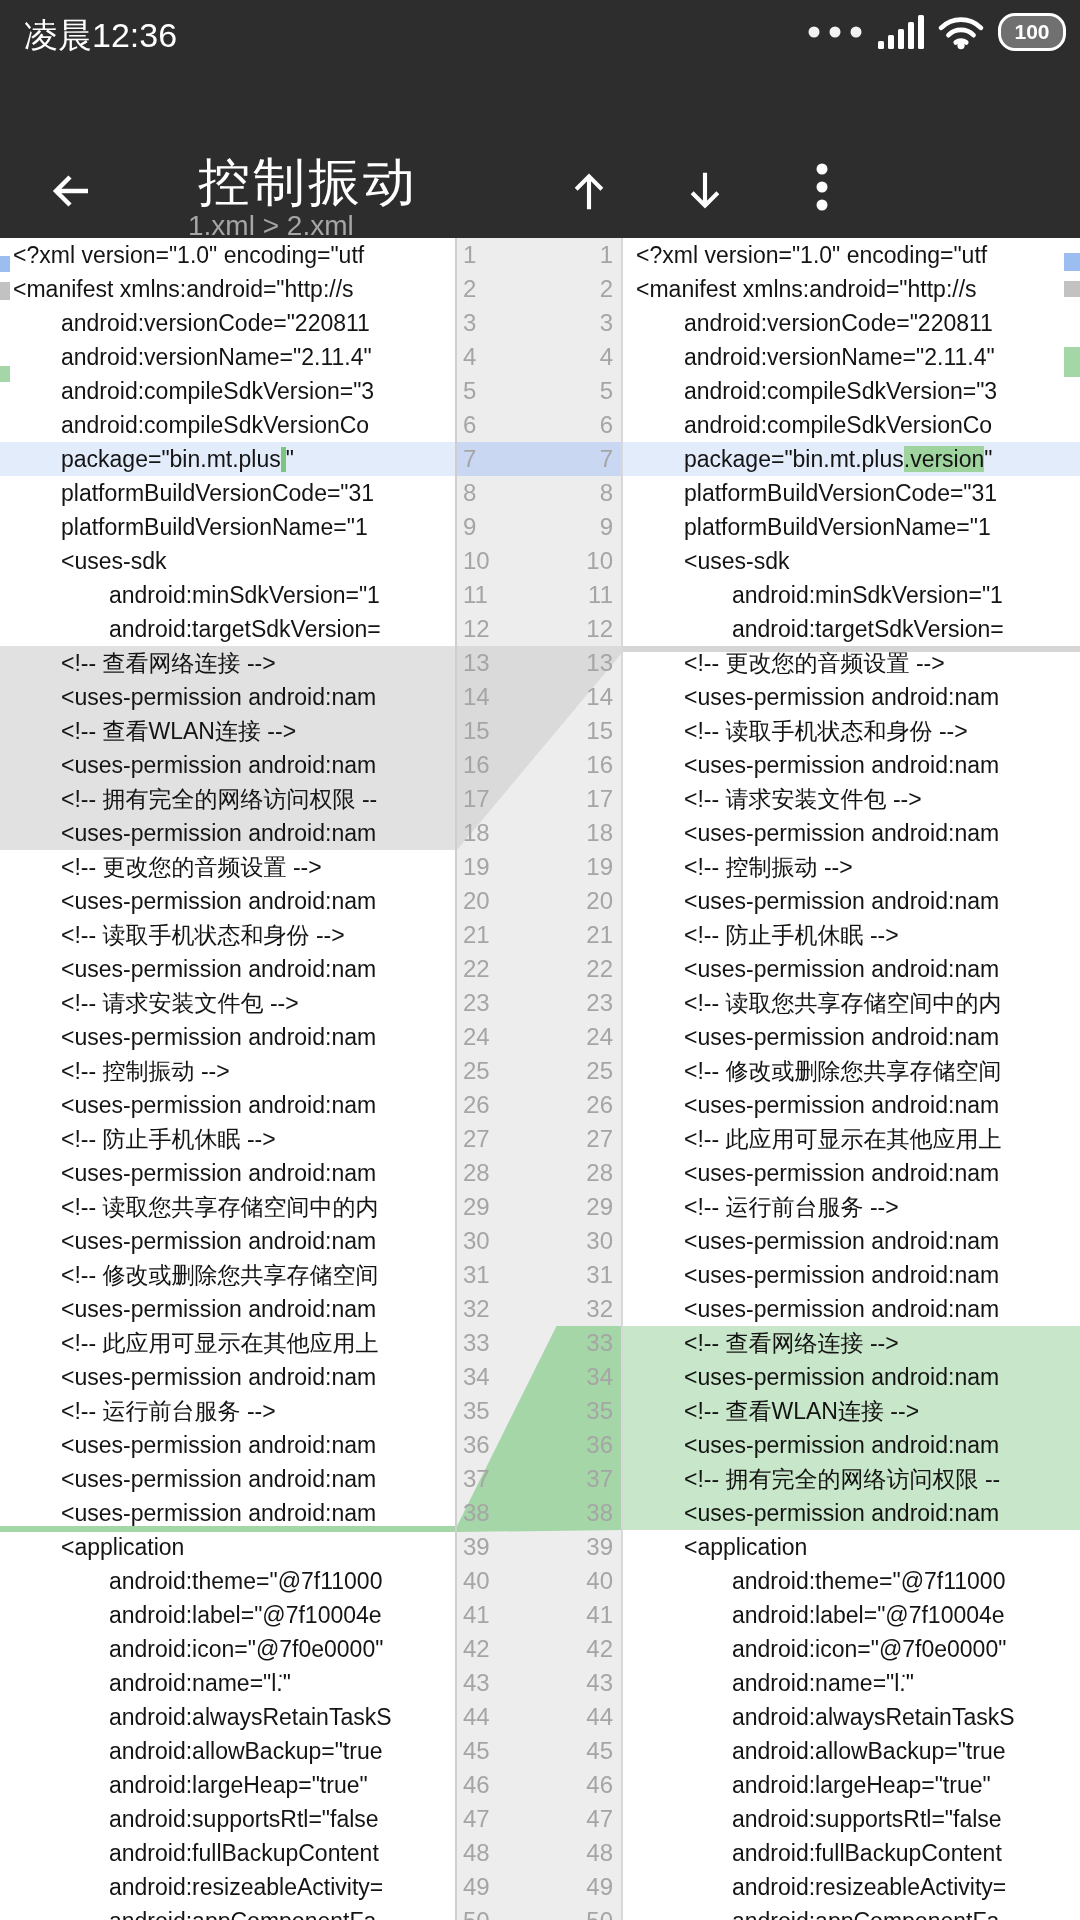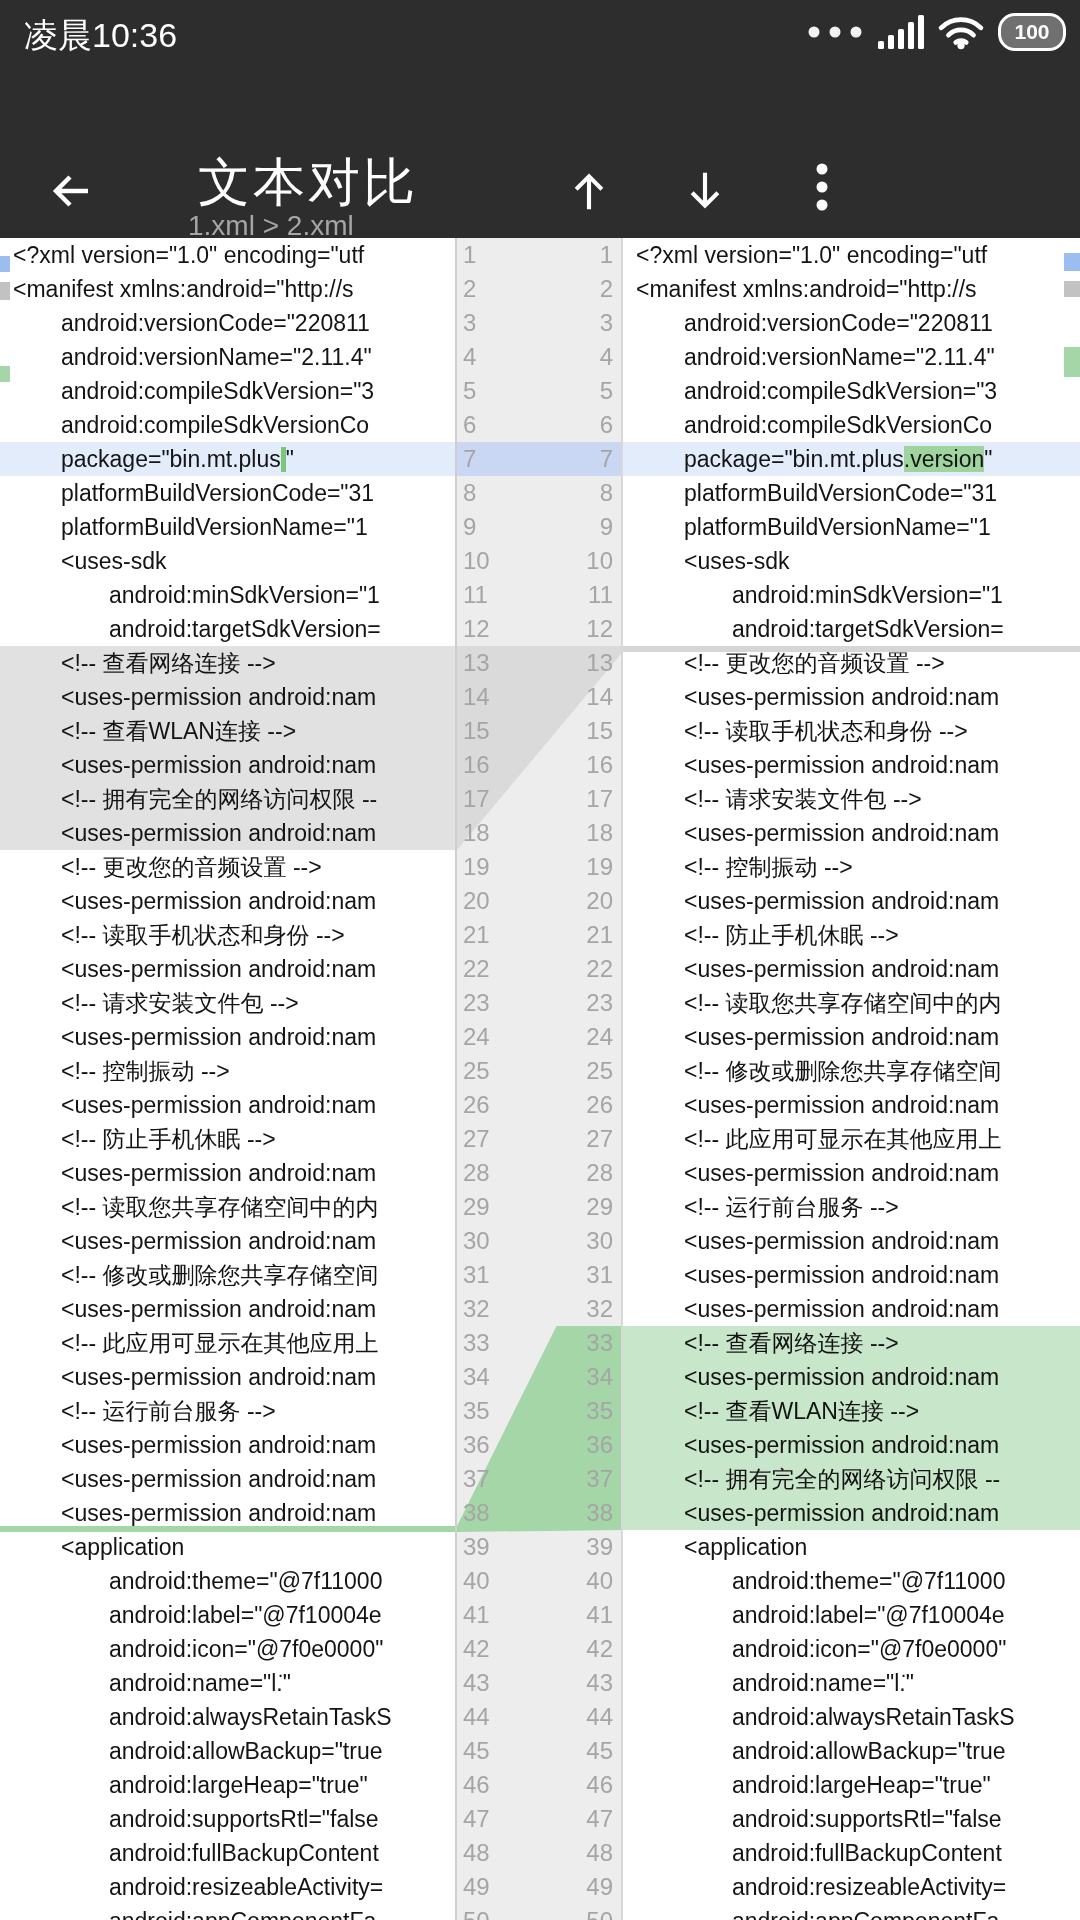--- a/index.html
+++ b/index.html
@@ -37,21 +37,21 @@
   #ins-line{top:1288px;background:var(--ins_connector);}
   #del-line{top:408px;background:var(--del_line);}
   .edgemark{position:absolute;z-index:5;}
 </style>
 </head>
 <body>
 
 <div id="screen">
 
   <div id="statusbar">
-    <span id="clock">凌晨10:36</span>
+    <span id="clock">凌晨12:36</span>
     <div class="sb-icons">
       <svg width="58" height="16" viewBox="0 0 58 16">
         <circle cx="8" cy="8" r="5.5" fill="#f2f2f2"></circle>
           <circle cx="29" cy="8" r="5.5" fill="#f2f2f2"></circle>
           <circle cx="50" cy="8" r="5.5" fill="#f2f2f2"></circle>
       </svg>
       <svg width="46" height="34" viewBox="0 0 46 34">
         <rect x="0" y="26" width="6" height="8" rx="1.5" fill="#fff"></rect>
         <rect x="10" y="20" width="6" height="14" rx="1.5" fill="#fff"></rect>
         <rect x="20" y="14" width="6" height="20" rx="1.5" fill="#fff"></rect>
@@ -69,21 +69,21 @@
       </div>
     </div>
   </div>
 
   <div id="appbar">
     <div class="iconbtn" style="left:40px;top:99px;">
       <svg width="48" height="48" viewBox="0 0 48 48">
         <path d="M44 24 H12 M26 10 L12 24 L26 38" stroke="#fff" stroke-width="4.5" fill="none"></path>
       </svg>
     </div>
-    <div id="title">文本对比</div>
+    <div id="title">控制振动</div>
     <div id="subtitle">1.xml &gt; 2.xml</div>
     <div class="iconbtn" style="left:561px;top:99px;">
       <svg width="44" height="52" viewBox="0 0 48 48">
         <path d="M24 44 V8 M10 22 L24 8 L38 22" stroke="#fff" stroke-width="4.5" fill="none"></path>
       </svg>
     </div>
     <div class="iconbtn" style="left:677px;top:99px;">
       <svg width="44" height="52" viewBox="0 0 48 48">
         <path d="M24 4 V40 M10 26 L24 40 L38 26" stroke="#fff" stroke-width="4.5" fill="none"></path>
       </svg>

